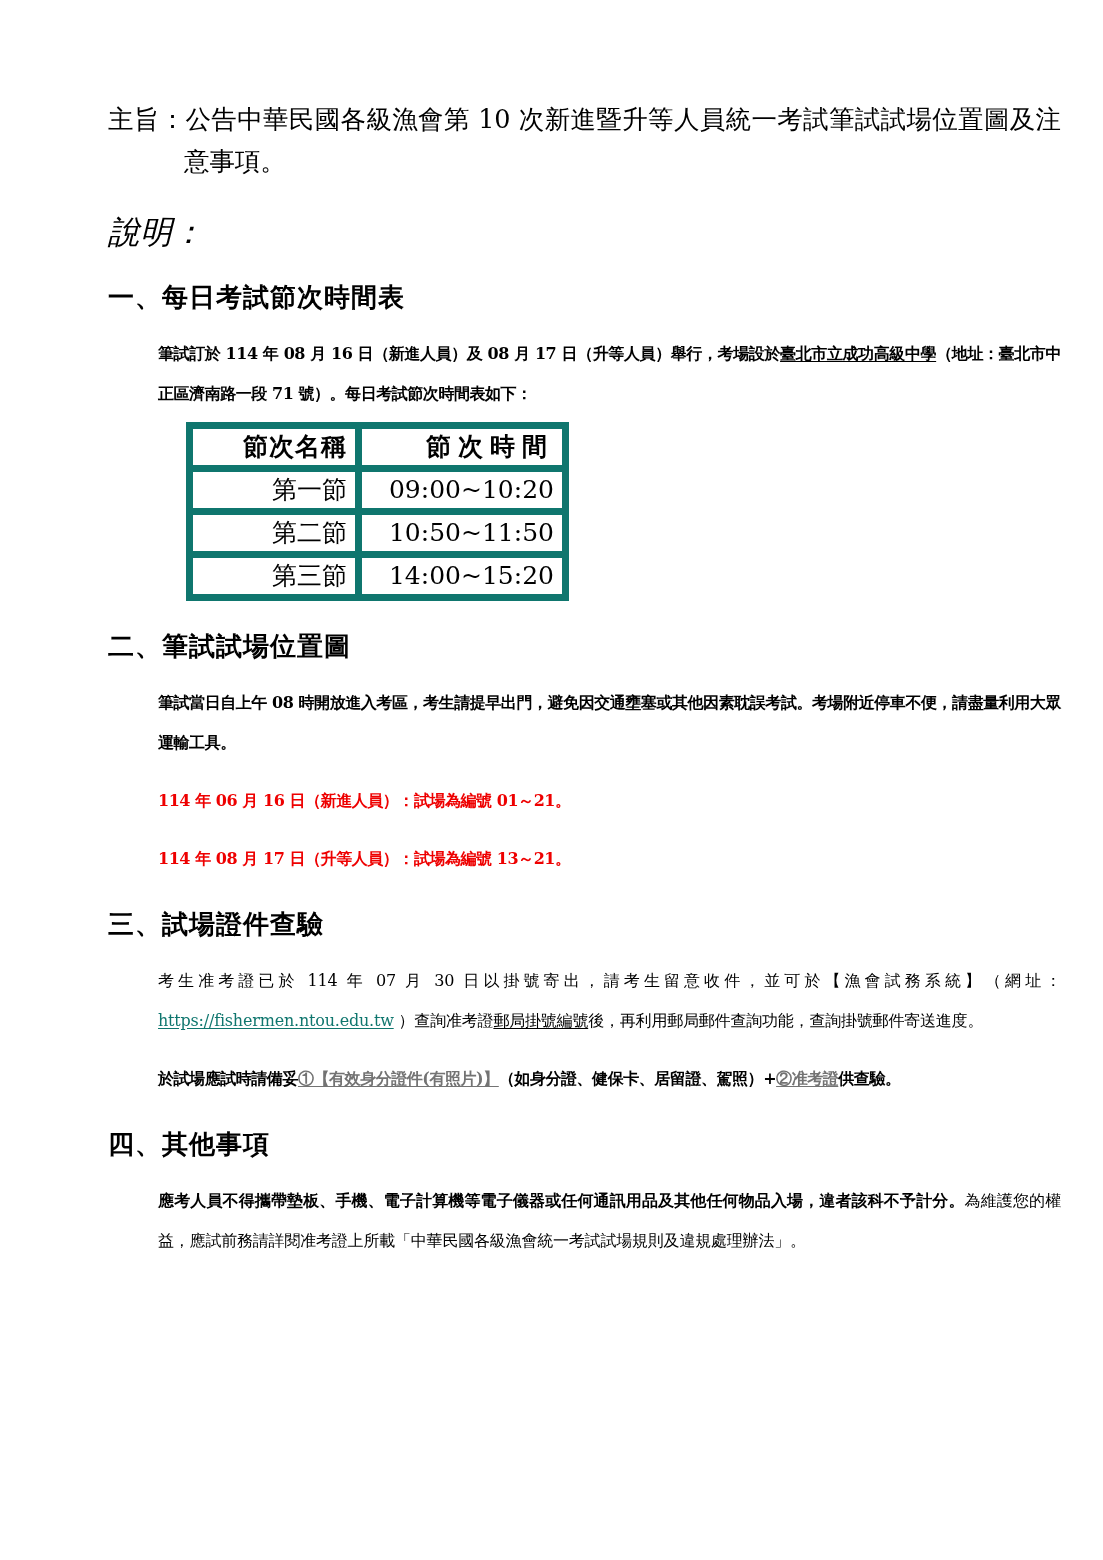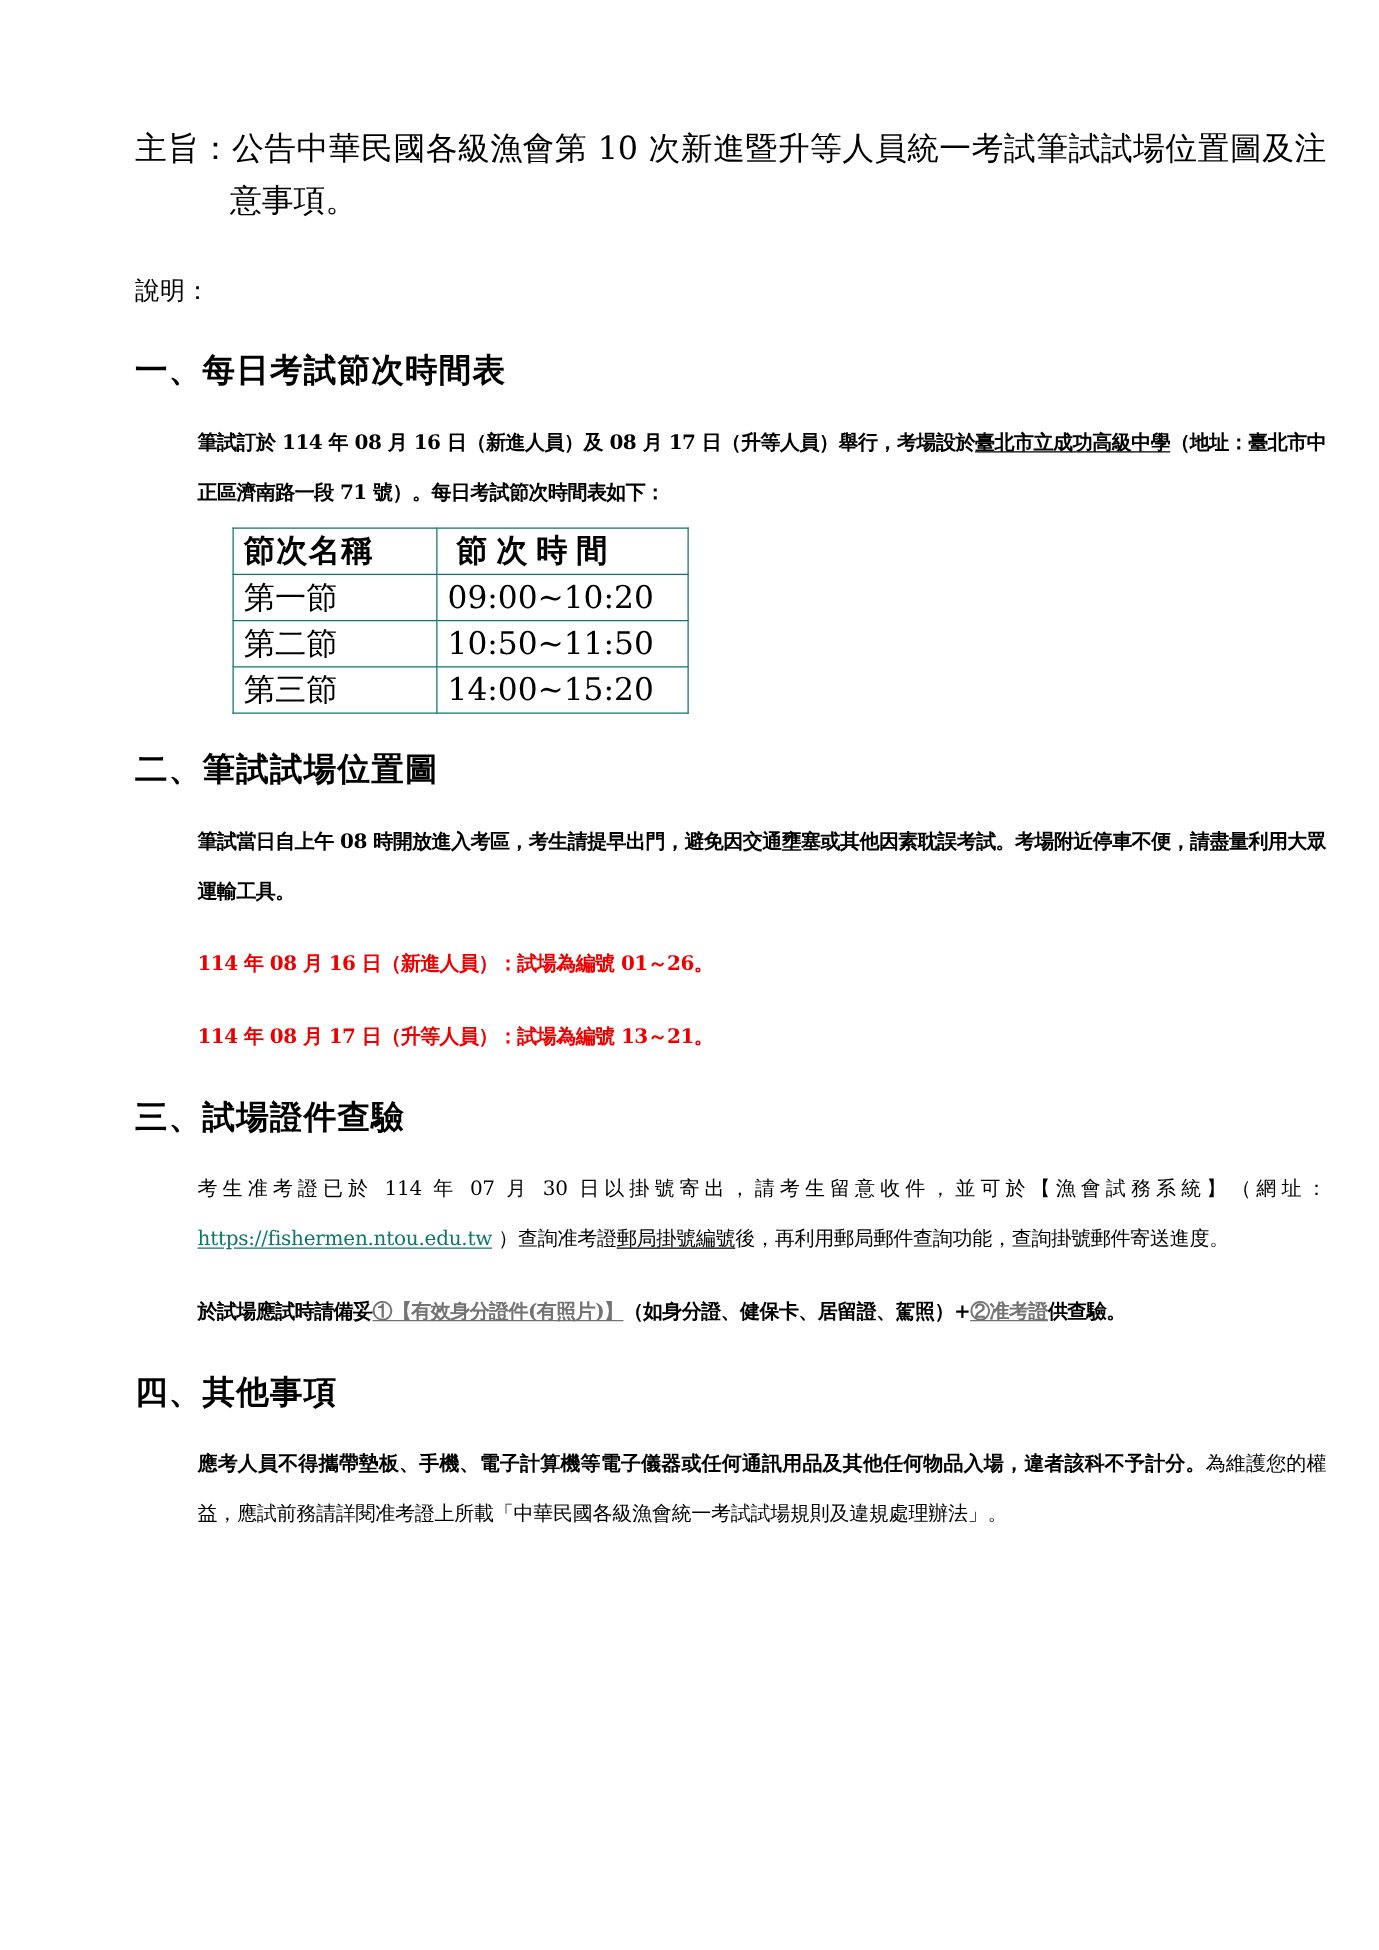--- a/index.html
+++ b/index.html
@@ -30,23 +30,24 @@
     line-height: 42px;
     text-align: justify;
     text-justify: inter-character;
     padding-left: 76px;
     text-indent: -76px;
     margin: 0;
     letter-spacing: -0.1px;
   }
 
   .explain {
-    font-size: 20px;
+    font-size: 32px;
     line-height: 40px;
     margin: 30px 0 0 0;
+    font-style: italic;
   }
 
   
   .sec-head {
     font-size: 26px;
     font-weight: bold;
     line-height: 38px;
     margin: 26px 0 0 0;
     letter-spacing: 1px;
   }
@@ -72,26 +73,26 @@
   }
   .redline { color: #EE0000; }
 
   
   .tbl-wrap { margin: 8px 0 0 78px; }
   table.sched {
     border-collapse: collapse;
     table-layout: fixed;
   }
   table.sched td {
-    border: 1px solid #0f766e;
+    border: 7px solid #0f766e;
     font-size: 25px;
     line-height: 32px;
     height: 32px;
     padding: 2px 8px;
-    text-align: left;
+    text-align: right;
     vertical-align: middle;
     white-space: nowrap;
   }
   table.sched td.c1 { width: 146px; }
   table.sched td.c2 { width: 184px; }
   table.sched tr.hdr td {
     font-weight: bold;
     letter-spacing: 1px;
   }
   table.sched tr.hdr td.c2 { letter-spacing: 7px; text-indent: 7px; }
@@ -130,21 +131,21 @@
         </tr>
       </tbody>
     </table>
   </div>
 
   <p class="sec-head">二、筆試試場位置圖</p>
 
   <p class="para bold">筆試當日自上午 08 時開放進入考區，考生請提早出門，避免因交通壅塞或其他因素耽誤考試。考場附近停車不便，請盡量利用大眾運輸工具。</p>
 
 
-  <p class="para bold redline">114 年 08 月 16 日（新進人員）：試場為編號 01～26。</p>
+  <p class="para bold redline">114 年 06 月 16 日（新進人員）：試場為編號 01～21。</p>
 
   <p class="para bold redline">114 年 08 月 17 日（升等人員）：試場為編號 13～21。</p>
 
   <p class="sec-head">三、試場證件查驗</p>
 
   <p class="para"><span>考生准考證已於 114 年 07 月 30 日以掛號寄出，請考生留意收件，並可於【漁會試務系統】（網址：</span><span class="link">https://fishermen.ntou.edu.tw</span><span> ）查詢准考證</span><span class="u">郵局掛號編號</span><span>後，再利用郵局郵件查詢功能，查詢掛號郵件寄送進度。</span></p>
 
   <p class="para bold"><span>於試場應試時請備妥</span><span class="red u">①【有效身分證件(有照片)】</span><span>（如身分證、健保卡、居留證、駕照）+</span><span class="red u">②准考證</span><span>供查驗。</span></p>
 
   <p class="sec-head">四、其他事項</p>

